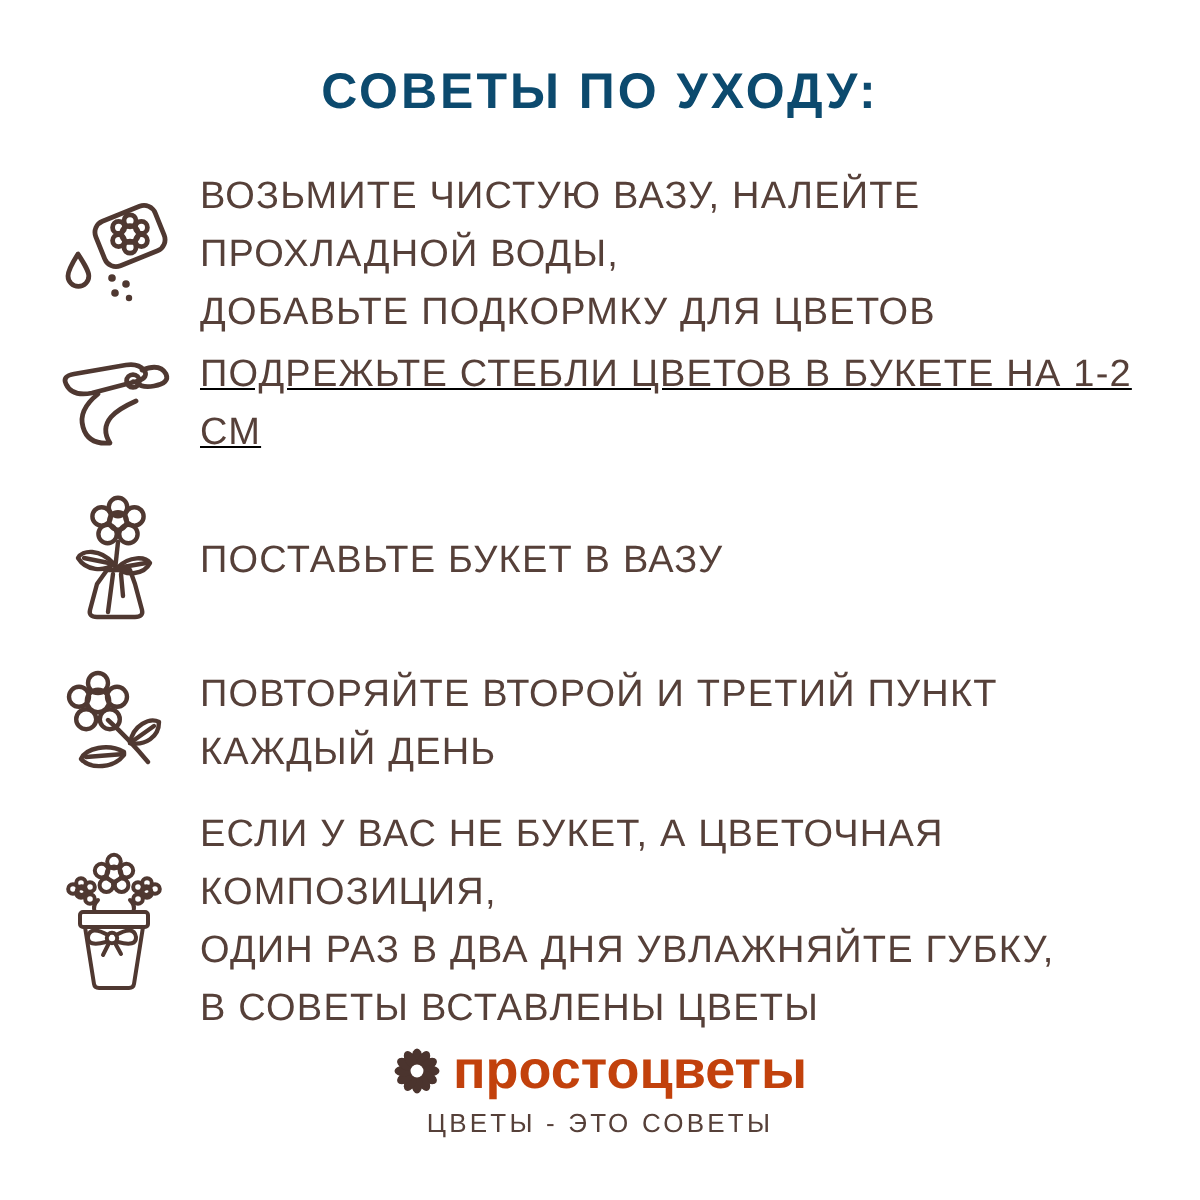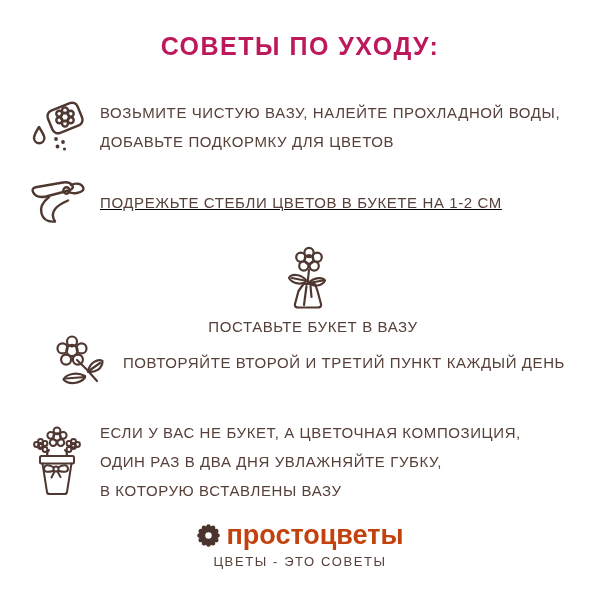--- a/index.html
+++ b/index.html
@@ -8,41 +8,41 @@
     width:600px;height:600px;
     background:#ffffff;
     font-family:"Liberation Sans", sans-serif;
     overflow:hidden;
   }
   .page-title{
     position:absolute;top:32px;left:0;right:0;
     text-align:center;
     font-size:25px;font-weight:bold;
     letter-spacing:1.5px;
-    color:#be185d;
+    color:#0c4a6e;
   }
   .tip-row{
     position:absolute;left:26px;right:12px;
     display:flex;align-items:center;
   }
   .icon-box{
     flex:0 0 62px;width:62px;
     display:flex;justify-content:center;align-items:center;
   }
   .tip-text{
     margin-left:12px;
-    font-size:15px;
+    font-size:19px;
     color:#564039;
     letter-spacing:0.6px;
     line-height:29px;
     white-space:pre-line;
   }
   .row-1{top:96px;height:62px;}
   .row-2{top:176px;height:52px;text-decoration:underline;}
-  .row-3{top:246px;height:68px;flex-direction:column;}
+  .row-3{top:246px;height:68px;}
   .row-4{top:332px;height:60px;justify-content:center;}
   .row-5{top:418px;height:86px;}
   .footer{
     position:absolute;top:520px;left:0;right:0;
     text-align:center;
   }
   .brand-row{
     display:flex;justify-content:center;align-items:center;gap:5px;
   }
   .brand-name{
@@ -167,21 +167,21 @@
         <path d="M13.5 39.5 L18 68 Q18.3 70 20.5 70 L35.5 70 Q37.7 70 38 68 L42.5 39.5"></path>
         <path d="M25 43.5 Q16 38.5 15 44.5 Q14.7 49.5 24 47"></path>
         <path d="M29 43.5 Q38 38.5 39 44.5 Q39.3 49.5 30 47"></path>
         <circle cx="27" cy="45" r="2.6"></circle>
         <path d="M25.5 47.5 L22.5 53.5"></path>
         <path d="M28.5 47.5 L31.5 53"></path>
       </svg>
     </div>
     <div class="tip-text">ЕСЛИ У ВАС НЕ БУКЕТ, А ЦВЕТОЧНАЯ КОМПОЗИЦИЯ,
 ОДИН РАЗ В ДВА ДНЯ УВЛАЖНЯЙТЕ ГУБКУ,
-В КОТОРУЮ ВСТАВЛЕНЫ ВАЗУ</div>
+В СОВЕТЫ ВСТАВЛЕНЫ ЦВЕТЫ</div>
   </div>
 
   <div class="footer">
     <div class="brand-row">
       <span style="display:inline-flex;">
         <svg width="25" height="25" viewBox="0 0 24 24">
           <g fill="#4b342e">
             <ellipse cx="12" cy="5.6" rx="2.6" ry="4.4"></ellipse>
             <ellipse cx="12" cy="5.6" rx="2.6" ry="4.4" transform="rotate(30 12 12)"></ellipse>
             <ellipse cx="12" cy="5.6" rx="2.6" ry="4.4" transform="rotate(60 12 12)"></ellipse>

